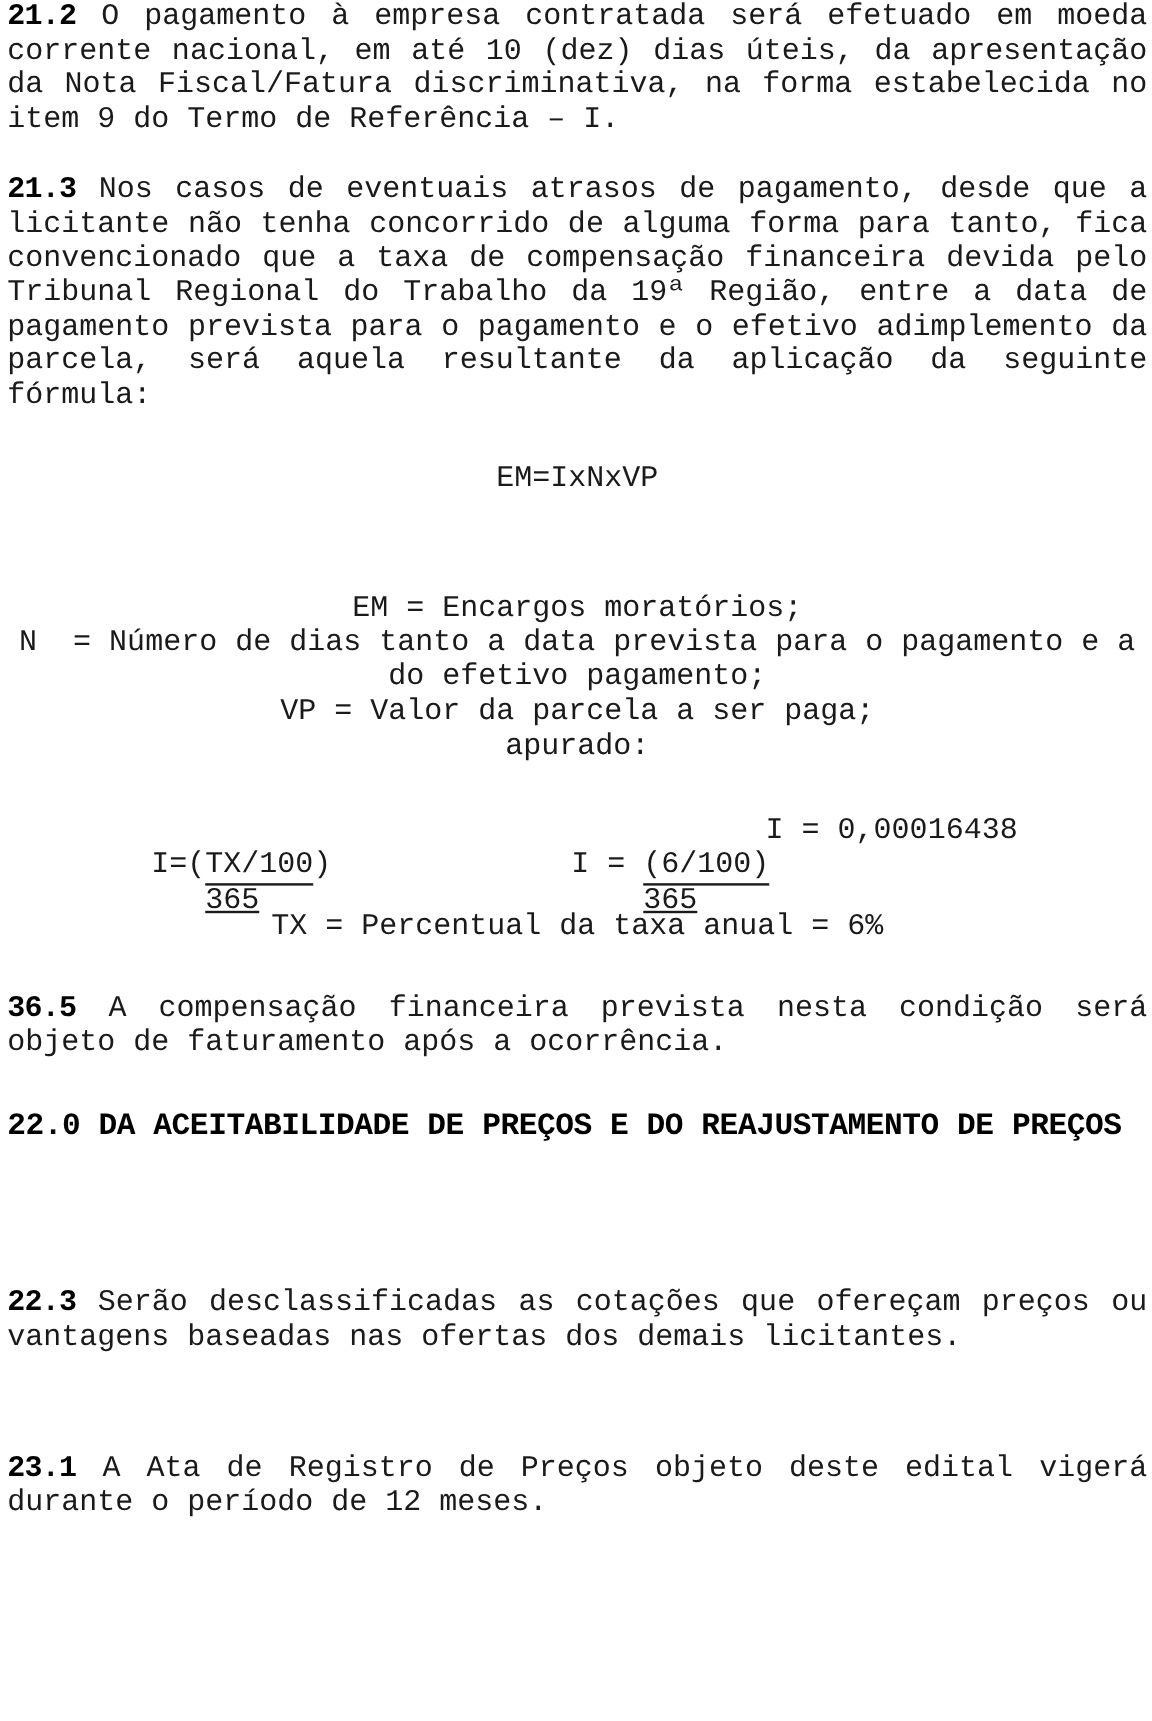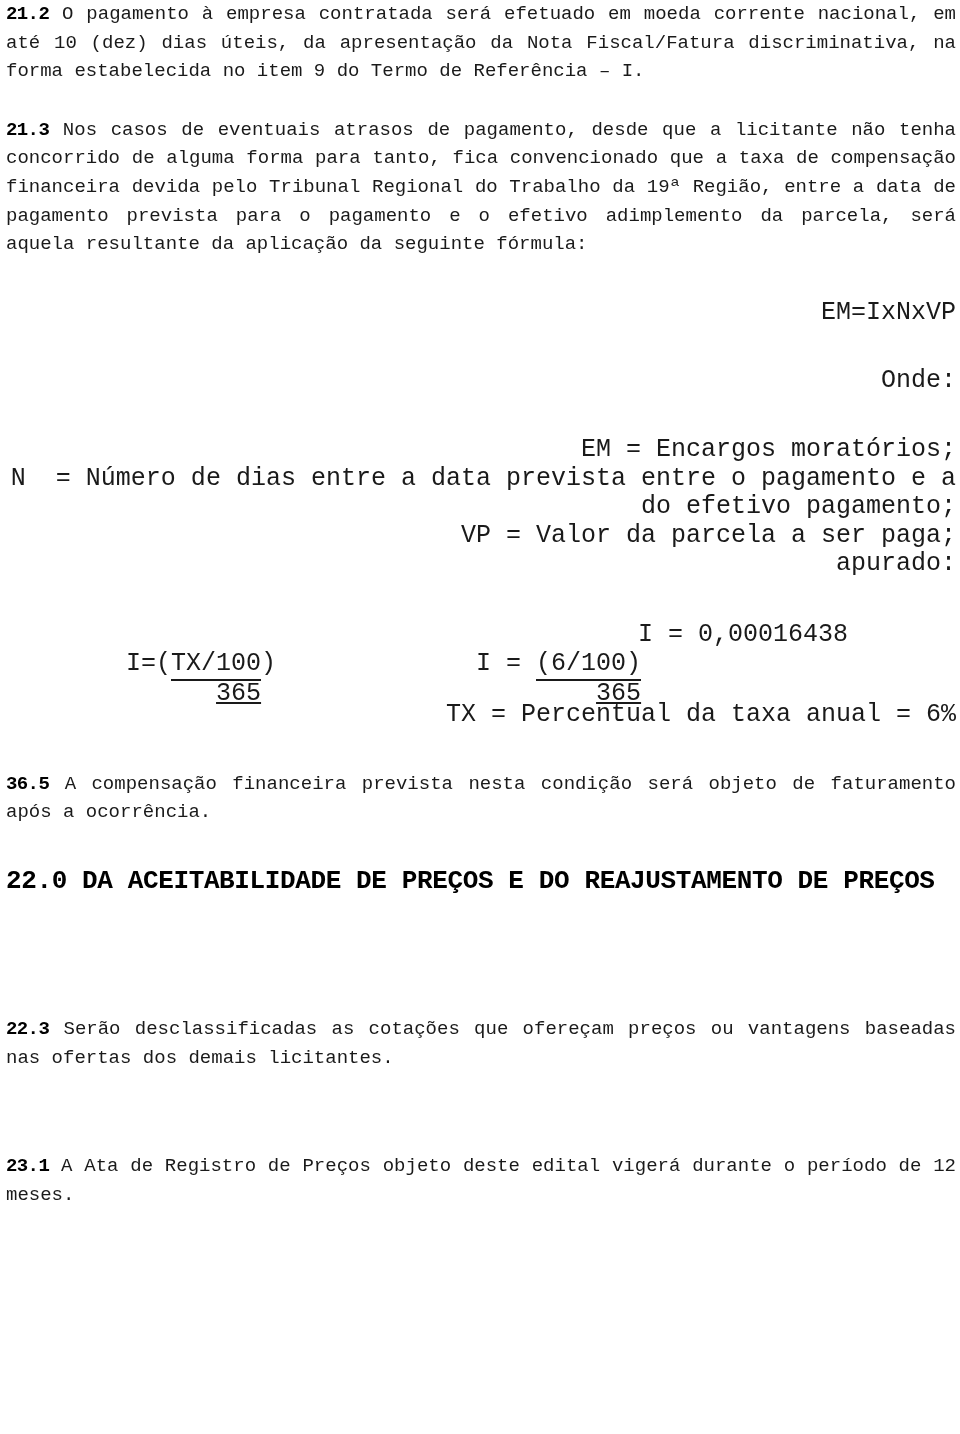--- a/index.html
+++ b/index.html
@@ -24,41 +24,41 @@
     box-sizing: border-box;
   }
   .doc {
     position: absolute;
     left: 6px;
     top: 0px;
     width: 950px;
   }
   
   .para {
-    font-size: 19px;
+    font-size: 25px;
     line-height: 28.6px;
     text-align: justify;
     text-justify: inter-word;
     letter-spacing: 0px;
     word-spacing: 0px;
     margin: 0;
     color: #1a1a1a;
   }
   .num {
     font-weight: bold;
     color: #000000;
     letter-spacing: -0.6px;
   }
   .gap-md { height: 30px; }
   .gap-lg { height: 40px; }
 
   .plain {
     font-size: 25px;
     line-height: 28.6px;
-    text-align: right;
+    text-align: center;
     margin: 0;
     color: #1a1a1a;
     white-space: pre;
   }
 
   
   .heading {
     font-size: 26px;
     line-height: 28.6px;
     font-weight: bold;
@@ -79,21 +79,21 @@
     color: #1a1a1a;
   }
   .frac-block {
     position: absolute;
     top: 12px;
     white-space: pre;
   }
   .frac {
     display: inline-block;
     vertical-align: top;
-    text-align: right;
+    text-align: left;
     white-space: pre;
   }
   .frac .numer {
     display: block;
     white-space: pre;
   }
   .frac .numer .bar {
     border-bottom: 2px solid #1a1a1a;
     padding-bottom: 1px;
   }
@@ -116,26 +116,25 @@
     <div class="gap-md"></div>
 
     <p class="para"><span class="num">21.3</span><span> Nos casos de eventuais atrasos de pagamento, desde que a licitante não tenha concorrido de alguma forma para tanto, fica convencionado que a taxa de compensação financeira devida pelo Tribunal Regional do Trabalho da 19ª Região, entre a data de pagamento prevista para o pagamento e o efetivo adimplemento da parcela, será aquela resultante da aplicação da seguinte fórmula:</span></p>
 
     <div class="gap-lg"></div>
 
     <p class="plain">EM=IxNxVP</p>
 
     <div class="gap-lg"></div>
 
-    <p class="plain">Onde:</p>
 
     <div class="gap-lg"></div>
 
     <p class="plain">EM = Encargos moratórios;</p>
-    <p class="plain">N  = Número de dias entre a data prevista entre o pagamento e a</p>
+    <p class="plain">N  = Número de dias tanto a data prevista para o pagamento e a</p>
     <p class="plain">do efetivo pagamento;</p>
     <p class="plain">VP = Valor da parcela a ser paga;</p>
     <p class="plain">apurado:</p>
 
     <div class="gap-md"></div>
 
     <div class="formula-row">
 
       <div class="frac-block" style="left:0px;">
         <span class="inline-txt">I=(</span><span class="frac"><span class="numer"><span class="bar">TX/100</span></span><span class="denom">365</span></span><span class="inline-txt" style="vertical-align:top;">)</span>

